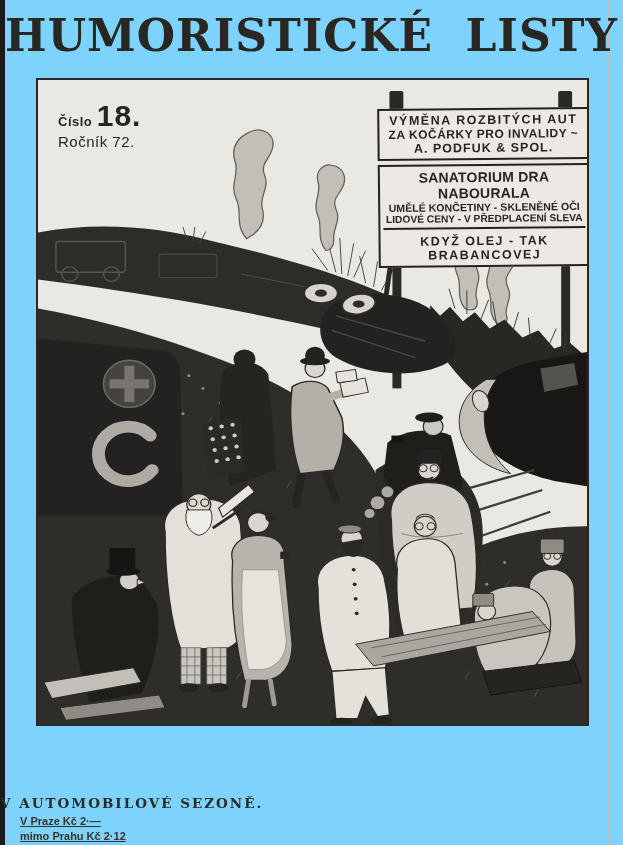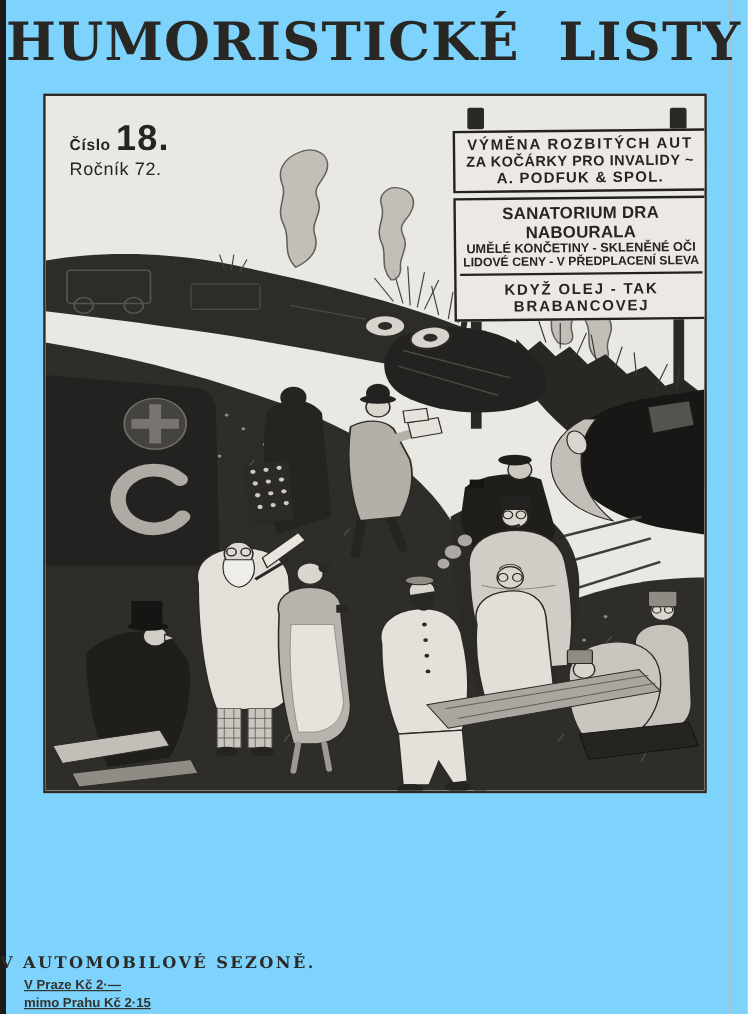--- a/index.html
+++ b/index.html
@@ -3,21 +3,21 @@
 <meta charset="utf-8">
 <style>
   html,body{margin:0;padding:0;background:#d8d6d1;}
   #page{position:relative;width:623px;height:845px;background:#7dd3fc;overflow:hidden;
         font-family:"Liberation Sans",sans-serif;color:#262523;}
   #edge-left{position:absolute;left:0;top:0;width:5px;height:845px;background:#1b1a18;}
   #edge-right{position:absolute;left:608px;top:0;width:1px;height:845px;background:#bdbab4;}
   #masthead{position:absolute;left:0;top:10px;width:100%;text-align:center;
             font-family:"DejaVu Serif","Liberation Serif",serif;font-weight:700;
             font-size:44px;letter-spacing:1px;word-spacing:16px;color:#282724;}
-  #frame{position:absolute;left:36px;top:78px;width:553px;height:583px;
+  #frame{position:absolute;left:36px;top:78px;width:553px;height:648px;
          border:2px solid #2a2927;box-sizing:border-box;background:#eae8e3;overflow:hidden;}
   #scene{position:absolute;left:0;top:0;width:100%;height:100%;}
   #issue{position:absolute;left:20px;top:20px;line-height:1.05;}
   #issue .lbl{font-size:13px;font-weight:700;letter-spacing:.5px;}
   #issue .num{font-size:30px;font-weight:700;letter-spacing:1px;}
   #issue .vol{font-size:15px;font-weight:400;margin-top:2px;letter-spacing:.5px;}
   #billboard{position:absolute;left:340px;top:28px;width:212px;transform:rotate(-0.6deg);}
   .panel{border:2px solid #232220;background:#ece9e4;text-align:center;
          box-sizing:border-box;padding:3px 1px;}
   .panel + .panel{margin-top:4px;}
@@ -284,18 +284,18 @@
         <div class="bb5">UMĚLÉ KONČETINY - SKLENĚNÉ OČI</div>
         <div class="bb6">LIDOVÉ CENY - V PŘEDPLACENÍ SLEVA</div>
         <div class="bbdiv"></div>
         <div class="bb7">KDYŽ OLEJ - TAK BRABANCOVEJ</div>
       </div>
     </div>
   </div>
 
   <div id="footer-price">
     <div>V Praze Kč 2·—</div>
-    <div>mimo Prahu Kč 2·15</div>
+    <div>mimo Prahu Kč 2·12</div>
   </div>
   <div id="footer-caption">
     <div class="cap-title">V AUTOMOBILOVÉ SEZONĚ.</div>
   </div>
 </div>
 
 </body></html>

